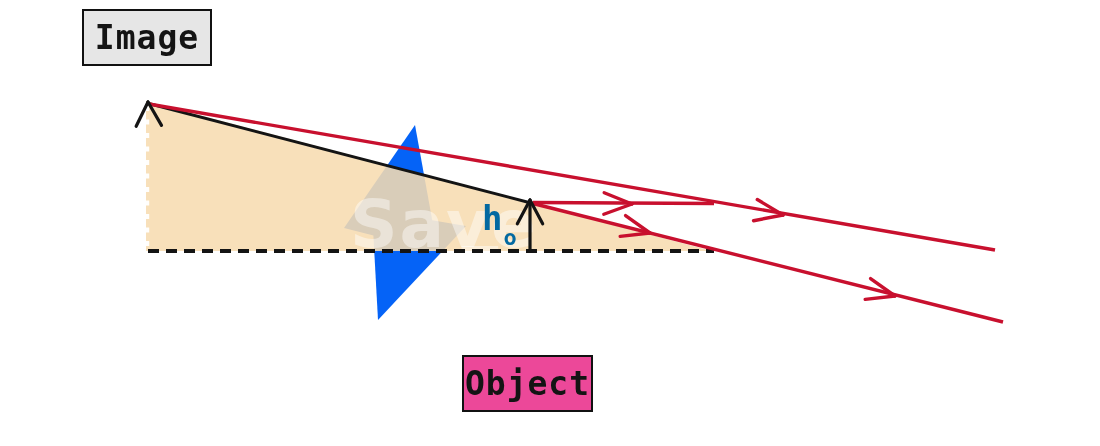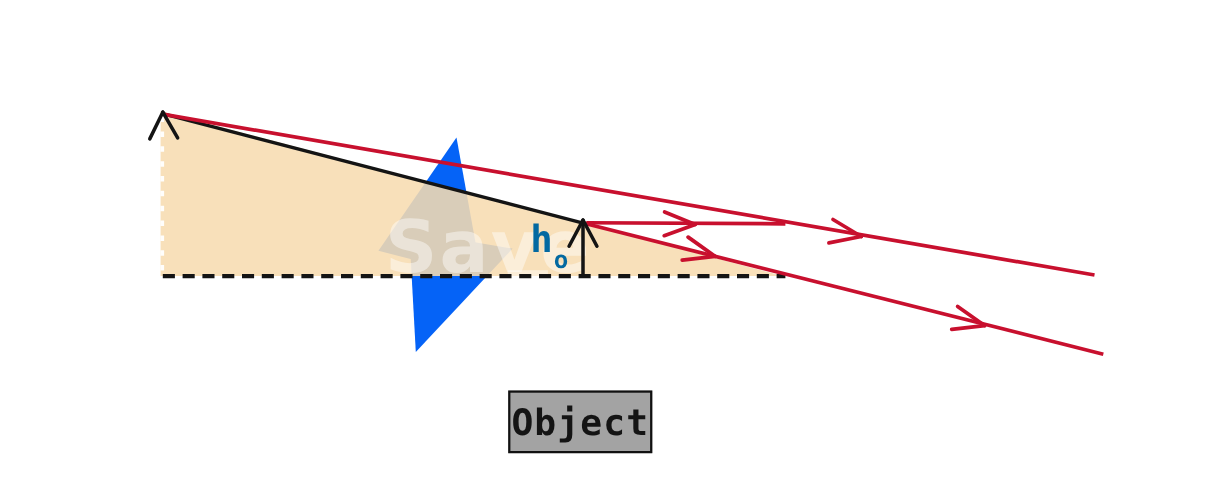--- a/index.html
+++ b/index.html
@@ -44,20 +44,23 @@
       <line x1="650" y1="233" x2="625.5765344493104" y2="215.5789113286718" stroke="#c8102e" stroke-width="3.4" stroke-linecap="round"></line>
       <line x1="650" y1="233" x2="620.1928443297023" y2="236.3960964130372" stroke="#c8102e" stroke-width="3.4" stroke-linecap="round"></line>
       <line x1="895" y1="296" x2="870.5765344493104" y2="278.5789113286718" stroke="#c8102e" stroke-width="3.4" stroke-linecap="round"></line>
       <line x1="895" y1="296" x2="865.1928443297023" y2="299.3960964130372" stroke="#c8102e" stroke-width="3.4" stroke-linecap="round"></line>
       <line x1="530" y1="200" x2="517.3242678047809" y2="223.83958500719103" stroke="#141414" stroke-width="3.2" stroke-linecap="round"></line>
       <line x1="530" y1="200" x2="542.6757321952191" y2="223.83958500719103" stroke="#141414" stroke-width="3.2" stroke-linecap="round"></line>
       <line x1="148" y1="102" x2="136.1639790366949" y2="126.2674392500775" stroke="#141414" stroke-width="3.2" stroke-linecap="round"></line>
       <line x1="148" y1="102" x2="161.5" y2="125.38268590217984" stroke="#141414" stroke-width="3.2" stroke-linecap="round"></line>
     </svg>
 
+  <div class="label-box image-box" style="background: rgb(230, 230, 230); border-color: rgb(17, 17, 17); color: rgb(20, 20, 20);">
+    <span>Image</span>
+  </div>
 
-  <div class="label-box object-box" style="background: #a3a3a3; border-color: rgb(17, 17, 17); color: rgb(20, 20, 20);">
+  <div class="label-box object-box" style="background: #ec4899; border-color: rgb(17, 17, 17); color: rgb(20, 20, 20);">
     <span>Object</span>
   </div>
 
   <div class="ho" style="color: #0369a1;"><span>h</span><sub>o</sub></div>
 
 </div>
 
 </body></html>

